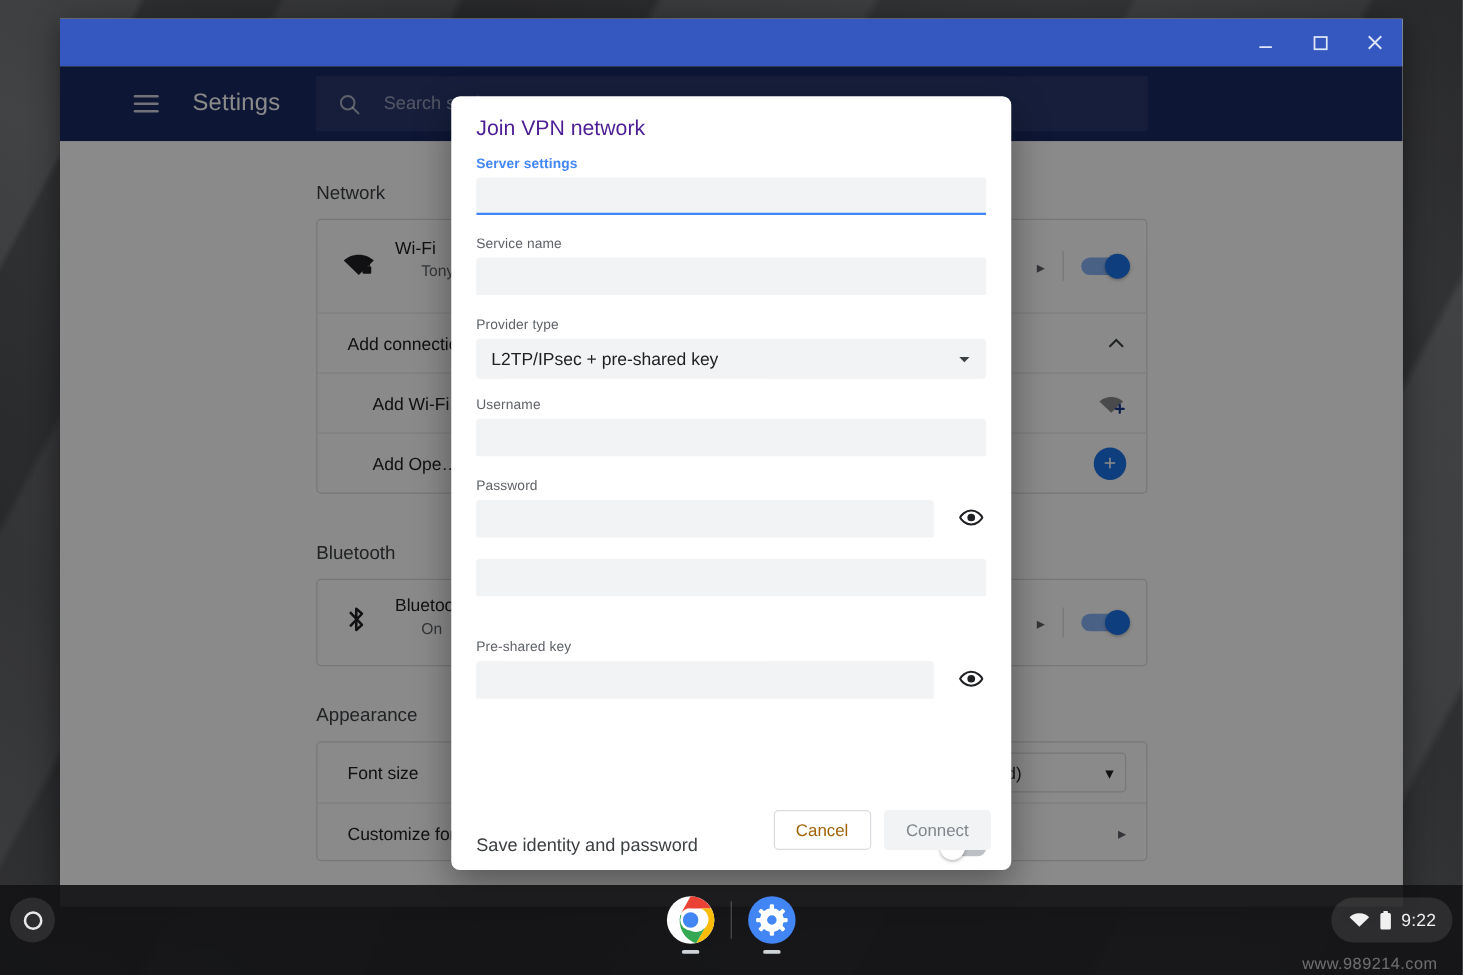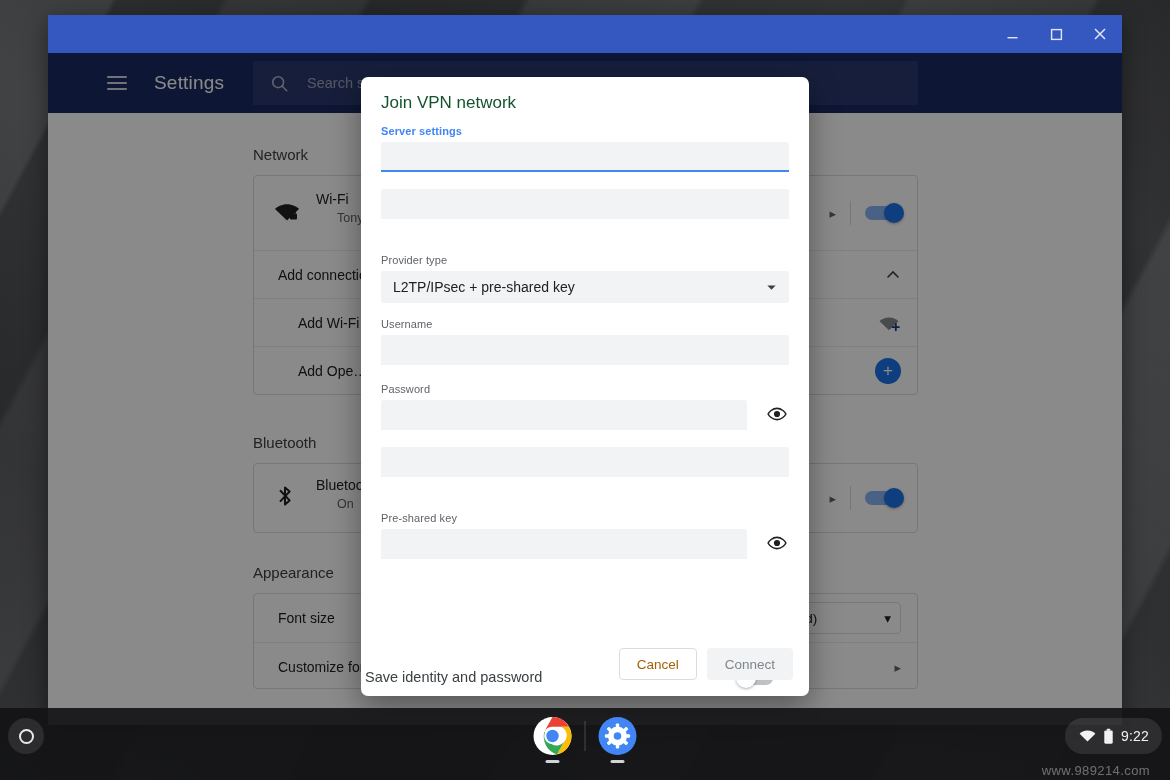--- a/index.html
+++ b/index.html
@@ -190,21 +190,21 @@
   
   #dialog {
     position: absolute; left: 361px; top: 77px;
     width: 448px; height: 619px;
     background: #fff; border-radius: 7px;
     box-shadow: 0 11px 30px rgba(0,0,0,.38);
     z-index: 40; overflow: hidden;
   }
   #dialog-title {
     position: absolute; left: 20px; top: 16px;
-    font-size: 17px; color: #14532d; font-weight: 400;
+    font-size: 17px; color: #4c1d95; font-weight: 400;
   }
   .field { position: absolute; left: 20px; width: 408px; }
   .field-label {
     font-size: 11px; color: #5f6368; letter-spacing: .1px;
     margin-bottom: 5px; display: block;
   }
   .field-label.focused { color: #4285f4; font-weight: 700; }
   .field-input {
     height: 30px; background: #f1f3f4; border: none;
     border-radius: 3px 3px 0 0; width: 100%;
@@ -218,21 +218,21 @@
     width: 24px; height: 24px;
     display: flex; align-items: center; justify-content: center;
   }
   .select-field {
     height: 32px; background: #f1f3f4; border-radius: 3px;
     display: flex; align-items: center; justify-content: space-between;
     padding: 0 11px 0 12px;
     font-size: 14px; color: #202124;
   }
   #save-row {
-    position: absolute; left: 4px; top: 592px; width: 408px;
+    position: absolute; left: 20px; top: 592px; width: 408px;
     display: flex; align-items: flex-end; justify-content: space-between; gap: 12px;
   }
   #save-row .lbl { font-size: 14.5px; color: #3c4043; }
   .toggle-off {
     width: 34px; height: 14px; border-radius: 7px;
     background: #bdc1c6; position: relative;
   }
   .toggle-off::after {
     content: ""; position: absolute; left: -3px; top: -3px;
     width: 20px; height: 20px; border-radius: 50%;
@@ -388,20 +388,21 @@
 <div id="dialog">
 
   <div id="dialog-title">Join VPN network</div>
 
   <div class="field" style="top:48px;">
     <span class="field-label focused">Server settings</span>
     <input class="field-input focused" type="text" value="" style="">
   </div>
 
   <div class="field" style="top:112px;">
+    <span class="field-label">Service name</span>
     <input class="field-input" type="text" value="" style="">
   </div>
 
   <div class="field" style="top:177px;">
     <span class="field-label">Provider type</span>
     <div class="select-field">
       <span>L2TP/IPsec + pre-shared key</span>
       <svg width="13" height="13" viewBox="0 0 13 13">
         <path d="M2.4 4.6 L6.5 8.8 L10.6 4.6 Z" fill="#3c4043"></path>
       </svg>

